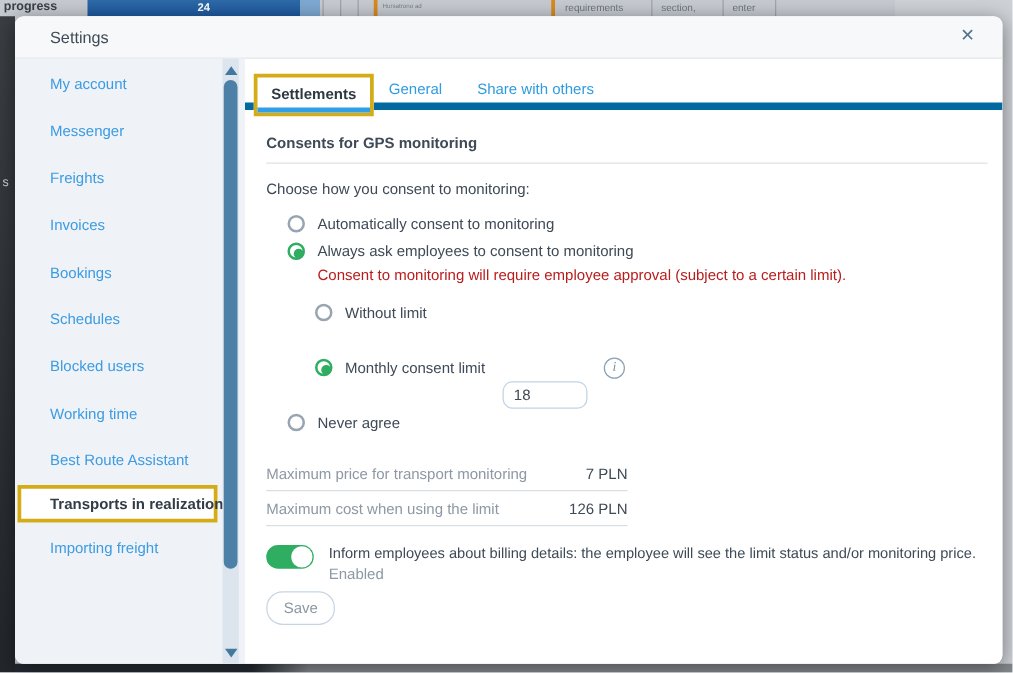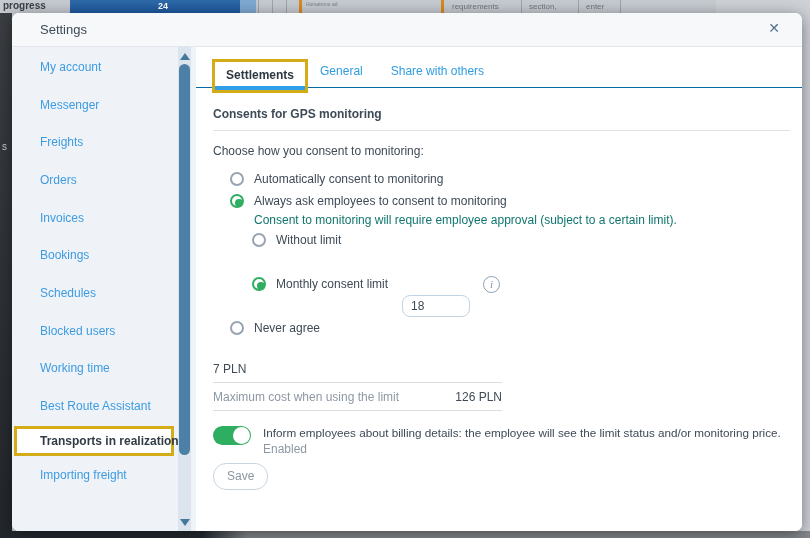--- a/index.html
+++ b/index.html
@@ -47,22 +47,22 @@
     border:3px solid #d4ac17; background:#fff; color:#323c46; font-weight:bold; }
   .scrollbar { position:absolute; top:0; right:5px; width:13px; height:100%; background:#dce5ed; }
   .sb-up { position:absolute; top:6px; left:2px; width:0; height:0;
     border-left:5px solid transparent; border-right:5px solid transparent; border-bottom:7px solid #45789e; cursor:pointer; }
   .sb-down { position:absolute; bottom:5px; left:2px; width:0; height:0;
     border-left:5px solid transparent; border-right:5px solid transparent; border-top:7px solid #45789e; cursor:pointer; }
   .sb-thumb { position:absolute; top:17px; left:1px; width:11px; height:391px; background:#4d80a6; border-radius:6px; cursor:grab; }
 
   
   .content { flex:1; background:#fff; display:flex; flex-direction:column; min-width:0; }
-  .tabs { flex:0 0 41px; height:41px; border-bottom:1px solid #0369a1; display:flex;
-    align-items:flex-start; padding-left:16px; position:relative; }
+  .tabs { flex:0 0 41px; height:41px; border-bottom:6px solid #0369a1; display:flex;
+    align-items:flex-start; padding-left:7px; position:relative; }
   .tab-box { border:3px solid #d4ac17; margin-top:12px; background:#fff; position:relative; z-index:2; }
   .tab { font-size:12px; cursor:pointer; white-space:nowrap; }
   .tab.active { display:block; padding:6px 11px 4px; color:#2e3842; font-weight:bold;
     border-bottom:4px solid #2e9fe8; }
   .tab.plain { color:#2f9ce0; margin-top:17px; }
   .tab.general { margin-left:12px; }
   .tab.share { margin-left:28px; }
 
   .pane { padding:0 12px 0 17px; }
   .section-title { margin-top:19px; font-size:12px; font-weight:bold; color:#3e4a56;
@@ -70,21 +70,21 @@
   .intro { margin-top:13px; font-size:12px; color:#3e4a56; }
 
   .radio-group { margin-left:17px; margin-top:10px; }
   .radio-row { display:flex; align-items:center; min-height:22px; cursor:pointer; }
   .radio { width:14px; height:14px; flex:0 0 14px; border:2px solid #98a5b1; border-radius:50%;
     background:#fff; position:relative; }
   .radio.selected { border-color:#2fad61; }
   .radio.selected::after { content:""; position:absolute; left:2.5px; top:2.5px; width:8px; height:8px;
     border-radius:50%; background:#2fad61; }
   .radio-label { margin-left:10px; font-size:12px; color:#3e4a56; white-space:nowrap; }
-  .radio-desc { margin-left:24px; margin-top:1px; margin-bottom:2px; font-size:12px; color:#0f766e; }
+  .radio-desc { margin-left:24px; margin-top:1px; margin-bottom:12px; font-size:12px; color:#b91c1c; }
   .sub { margin-left:22px; }
   .limit-row { min-height:28px; }
   .limit-input { margin-left:14px; width:68px; height:22px; border:1px solid #c2d3e3; border-radius:8px;
     font-size:12px; color:#3e4a56; padding:0 0 0 8px; font-family:inherit; outline:none; background:#fff;margin-top:44px; }
   .info-icon { margin-left:13px; width:17px; height:17px; flex:0 0 17px; border:1px solid #8aa0b8;
     border-radius:50%; color:#7d93ab; font-family:"Liberation Serif", serif; font-style:italic;
     font-size:11px; display:flex; align-items:center; justify-content:center; cursor:pointer; }
 
   .summary { margin-top:16px; width:289px; }
   .summary-row { display:flex; justify-content:space-between; align-items:center;
@@ -136,21 +136,20 @@
     <div class="close-btn">✕</div>
   </div>
 
   <div class="modal-body">
 
     <div class="sidebar">
       <div class="nav">
         <div class="nav-item">My account</div>
         <div class="nav-item">Messenger</div>
         <div class="nav-item">Freights</div>
-        <div class="nav-item">Orders</div>
         <div class="nav-item">Invoices</div>
         <div class="nav-item">Bookings</div>
         <div class="nav-item">Schedules</div>
         <div class="nav-item">Blocked users</div>
         <div class="nav-item">Working time</div>
         <div class="nav-item">Best Route Assistant</div>
         <div class="nav-item active">Transports in realization</div>
         <div class="nav-item">Importing freight</div>
       </div>
       <div class="scrollbar">
@@ -199,20 +198,21 @@
           </div>
 
           <div class="radio-row">
             <span class="radio"></span>
             <span class="radio-label">Never agree</span>
           </div>
         </div>
 
         <div class="summary">
           <div class="summary-row">
+            <span class="summary-label">Maximum price for transport monitoring</span>
             <span class="summary-value">7 PLN</span>
           </div>
           <div class="summary-row">
             <span class="summary-label">Maximum cost when using the limit</span>
             <span class="summary-value">126 PLN</span>
           </div>
         </div>
 
         <div class="toggle-block">
           <div class="toggle">

